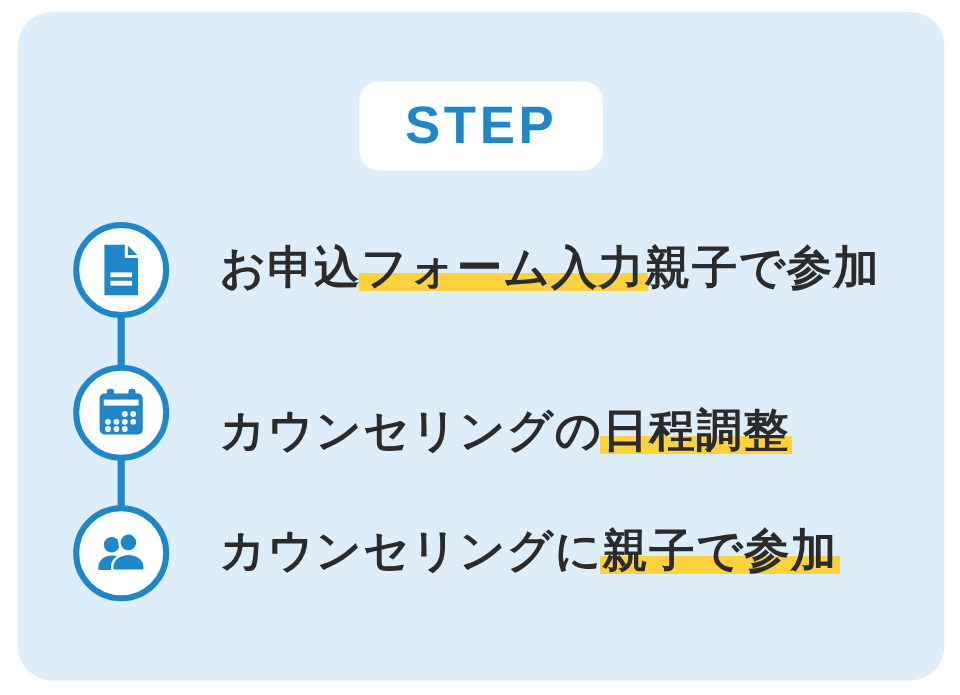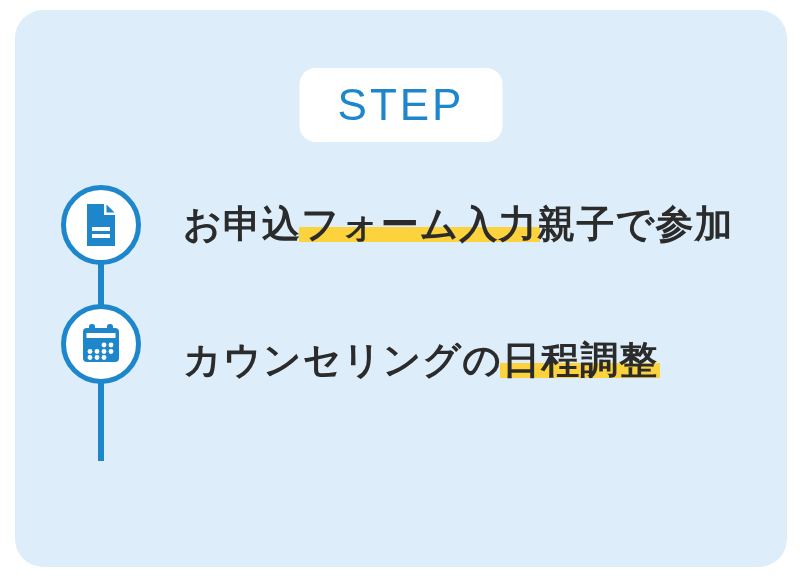--- a/index.html
+++ b/index.html
@@ -15,21 +15,21 @@
   .panel{
     position:absolute;left:15px;top:10px;width:772px;height:557px;
     background:var(--panel-bg);border-radius:28px;
   }
   .badge{
     position:absolute;top:58px;left:50%;transform:translateX(-50%);
     background:var(--badge-bg);border-radius:16px;
     padding:12px 38px;
   }
   .badge span{
-    color:var(--accent-blue);font-size:44px;font-weight:400;letter-spacing:3px;
+    color:var(--accent-blue);font-size:44px;font-weight:700;letter-spacing:3px;
   }
   .connector{
     position:absolute;left:83px;top:215px;width:6px;height:236px;
     background:var(--accent-blue);z-index:1;
   }
   .step-row{
     position:absolute;left:46px;display:flex;align-items:center;z-index:2;
   }
   .step-row.r0{top:175px;}
   .step-row.r1{top:294px;align-items:flex-end;}
@@ -95,14 +95,29 @@
           <circle cx="20" cy="37.5" r="2.4" fill="#ffffff"></circle>
           <circle cx="27" cy="37.5" r="2.4" fill="#ffffff"></circle>
         </svg>
       </span>
     </div>
     <div class="step-text">
       <span>カウンセリングの</span><span class="hl">日程調整</span><span></span>
     </div>
   </div>
 
+  <div class="step-row r2">
+    <div class="icon-circle">
+      <span>
+        <svg viewBox="0 0 48 48" width="48" height="48">
+          <circle cx="16" cy="17" r="6.5" fill="currentColor"></circle>
+          <path d="M16 26 c-6.5 0 -11 4.5 -11 9.5 V38 h22 v-2.5 c0 -5 -4.5 -9.5 -11 -9.5 z" fill="currentColor"></path>
+          <circle cx="30" cy="15" r="7.5" fill="currentColor" stroke="#ffffff" stroke-width="2"></circle>
+          <path d="M30 24.5 c-7.5 0 -13.5 5 -13.5 10.5 V38.5 h27 v-3.5 c0 -5.5 -6 -10.5 -13.5 -10.5 z" fill="currentColor" stroke="#ffffff" stroke-width="2"></path>
+        </svg>
+      </span>
+    </div>
+    <div class="step-text">
+      <span>カウンセリングに</span><span class="hl">親子で参加</span><span></span>
+    </div>
+  </div>
 
 </div>
 
 </body></html>

